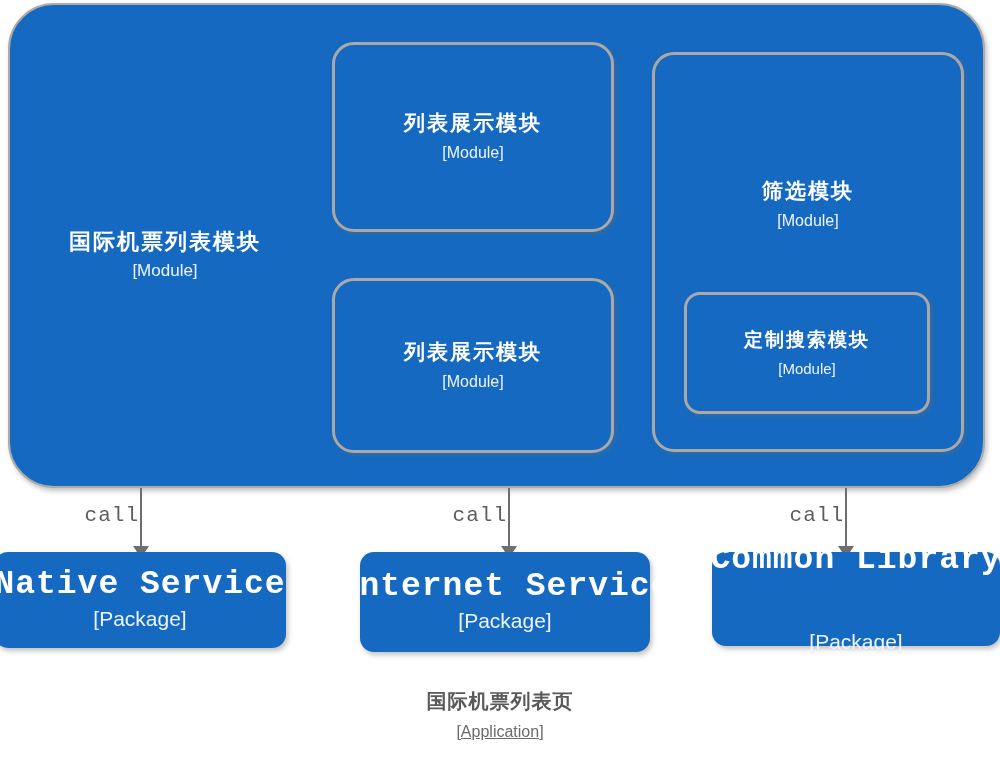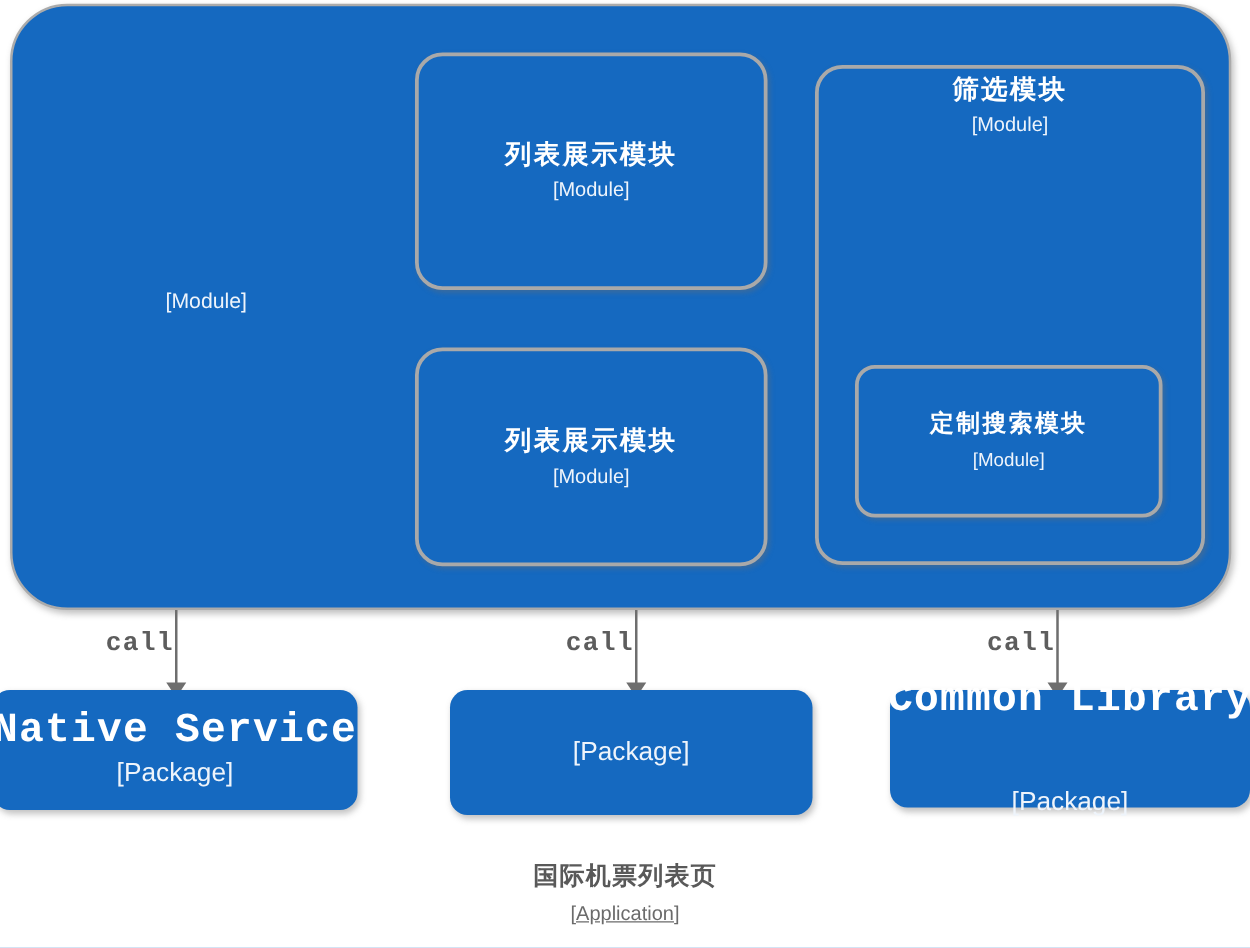--- a/index.html
+++ b/index.html
@@ -88,35 +88,35 @@
 
   #mod-lowprice-calendar {
     left: 332px; top: 42px; width: 282px; height: 190px;
   }
   #mod-list-display {
     left: 332px; top: 278px; width: 282px; height: 175px; align-items: center;
   }
   #mod-filter {
     left: 652px; top: 52px; width: 312px; height: 400px;
     justify-content: flex-start;
+    padding-top: 120px;
   }
   #mod-custom-search {
     left: 684px; top: 292px; width: 246px; height: 122px;
     border-width: 3px;
     border-radius: 16px;
   }
   #mod-custom-search .title { font-size: 19px; }
   #mod-custom-search .stereo { font-size: 15px; }
 
   
   .connector {
     position: absolute;
     width: 120px;
     height: 80px;
-    font-weight: bold;
   }
   .connector .line {
     position: absolute;
     left: 59px;
     top: 0;
     width: 2px;
     height: 66px;
     background: #6e6e6e;
   }
   .connector .arrowhead {
@@ -204,20 +204,21 @@
     text-decoration: underline;
   }
 </style>
 </head>
 <body>
 
 <div id="stage">
 
   <div class="node" id="outer-module">
     <div id="outer-module-label">
+      <div class="title">国际机票列表模块</div>
       <div class="stereo">[Module]</div>
     </div>
   </div>
 
   <div class="node submodule" id="mod-lowprice-calendar">
     <div class="title">列表展示模块</div>
     <div class="stereo">[Module]</div>
   </div>
 
   <div class="node submodule" id="mod-list-display">
@@ -252,20 +253,21 @@
     <div class="arrowhead"></div>
     <div class="call-label">call</div>
   </div>
 
   <div class="package" id="pkg-native-service">
     <div class="title">Native Service</div>
     <div class="stereo">[Package]</div>
   </div>
 
   <div class="package" id="pkg-internet-service">
+    <div class="title">Internet Service</div>
     <div class="stereo">[Package]</div>
   </div>
 
   <div class="package" id="pkg-common-library">
     <div class="title">Common Library</div>
     <div class="stereo">[Package]</div>
   </div>
 
   <div id="app-caption">
     <div class="title">国际机票列表页</div>

